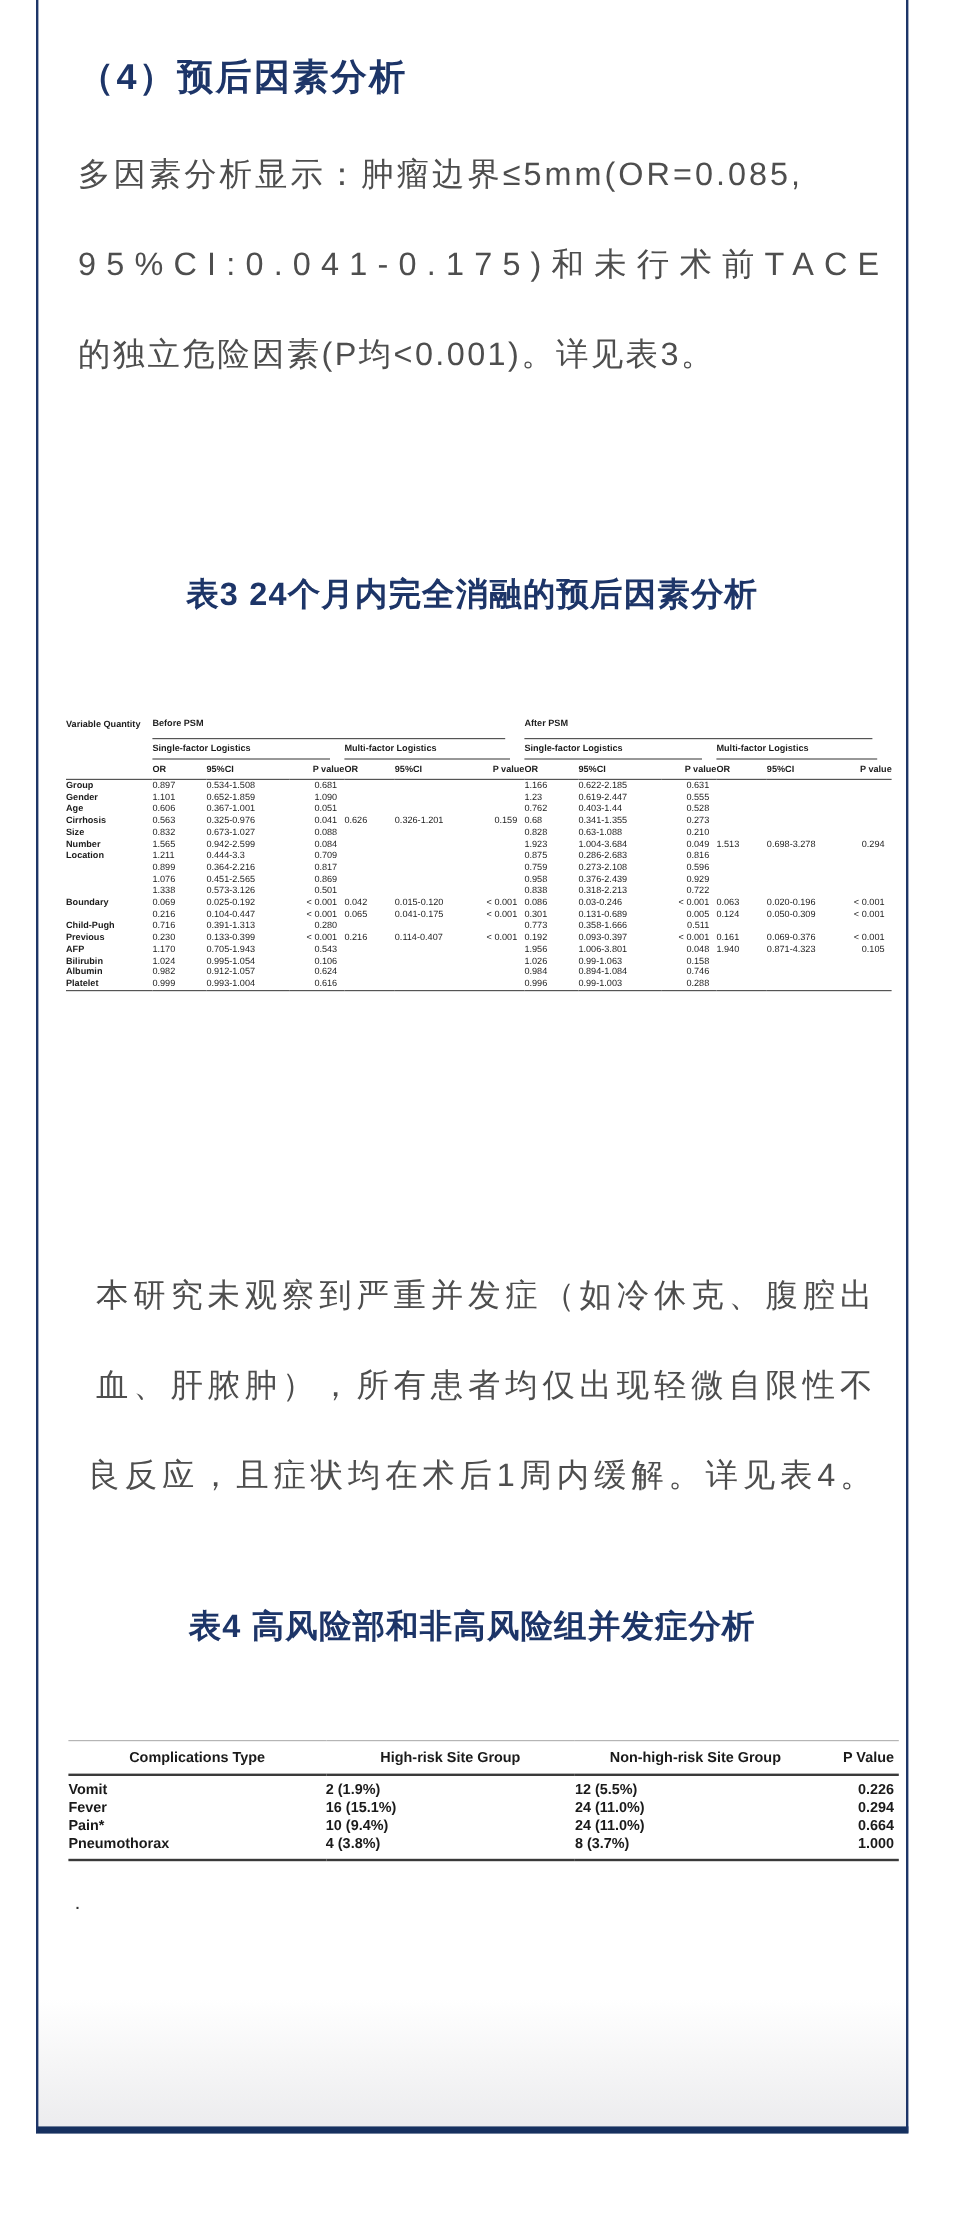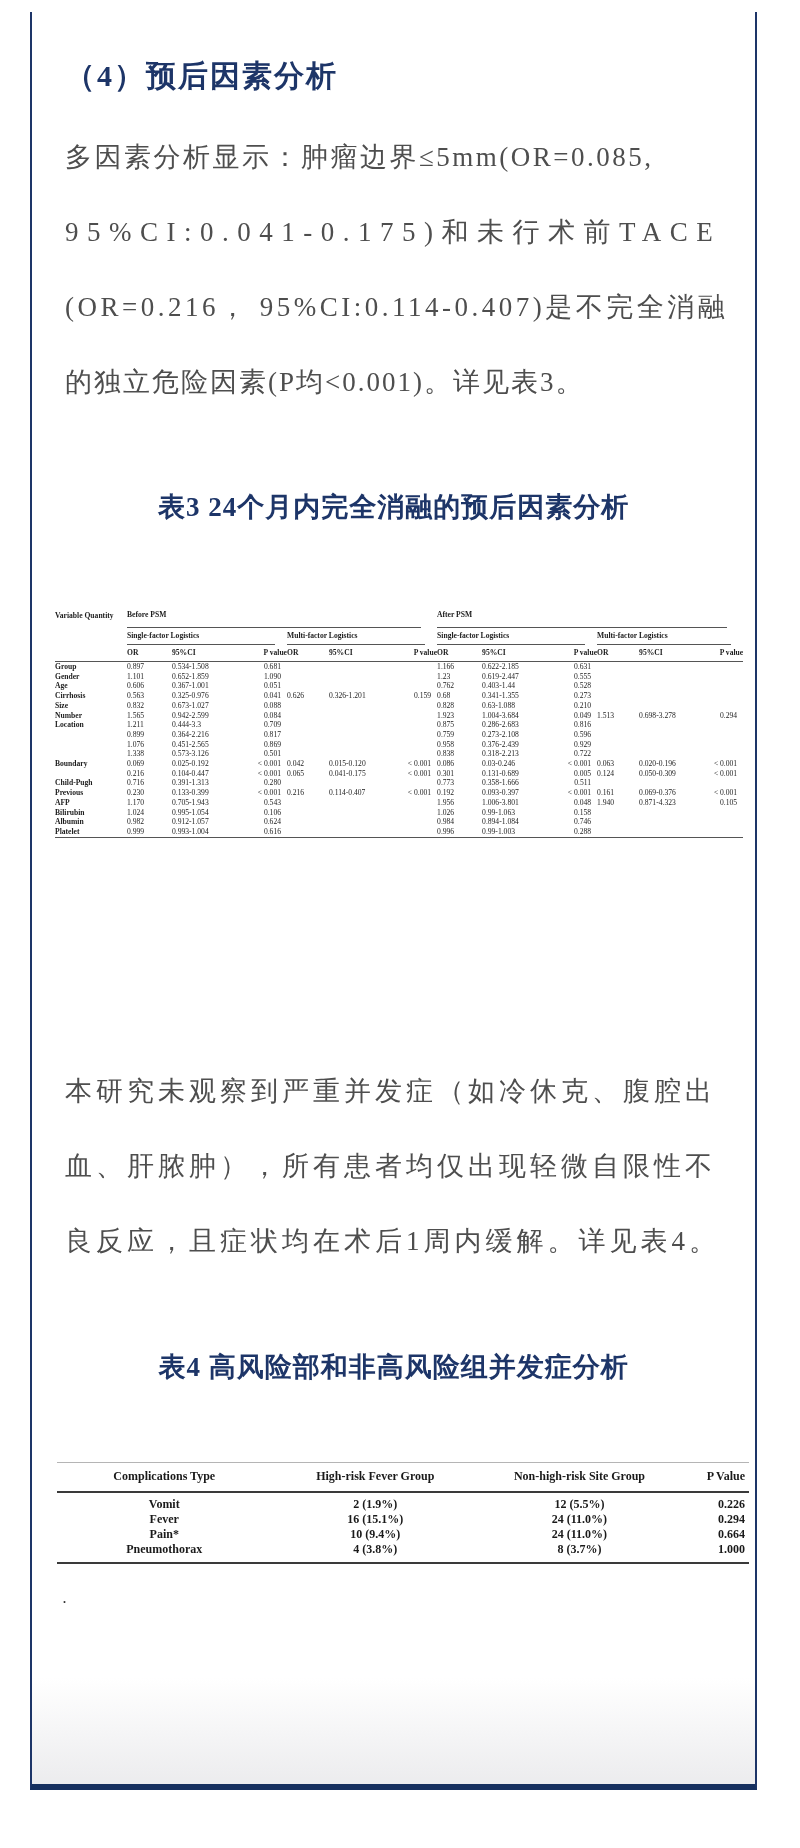--- a/index.html
+++ b/index.html
@@ -1,30 +1,30 @@
 <!DOCTYPE html>
 <html><head>
 <meta charset="utf-8">
 <style>
   html,body{margin:0;padding:0;background:#ffffff;}
   .page{position:relative;width:800px;height:1848px;background:#ffffff;overflow:hidden;
         font-family:"Liberation Sans","DejaVu Sans",sans-serif;}
-  .card{position:absolute;left:30px;top:12px;width:723px;height:1772px;
+  .card{position:absolute;left:30px;top:0;width:723px;height:1772px;
         border-left:2px solid #1d3568;border-right:2px solid #1d3568;border-bottom:6px solid #16305f;
-        background:linear-gradient(180deg,#ffffff 0%,#ffffff 94%,#ececee 100%);font-family:Liberation Serif, serif;}
+        background:linear-gradient(180deg,#ffffff 0%,#ffffff 94%,#ececee 100%);}
   .h-section{position:absolute;left:33px;color:#1d3568;font-size:30px;font-weight:bold;
              letter-spacing:2px;white-space:nowrap;}
   #heading4{top:44px;}
   #heading5{top:972px;}
   .para{position:absolute;left:33px;width:666px;color:#4e4e4e;font-size:27px;}
   .para .pline{height:75px;line-height:75px;white-space:nowrap;}
   .ls-a{letter-spacing:2.5px;} .ls-b{letter-spacing:8.5px;} .ls-c{letter-spacing:3.5px;}
   .ls-d{letter-spacing:2px;}  .ls-e{letter-spacing:4px;}
   #para4{top:108px;}
-  #para5{top:1042px;}
+  #para5{top:1042px;text-align:right;}
   .tbl-title{position:absolute;left:0;width:100%;text-align:center;color:#1d3568;
              font-size:27px;font-weight:bold;letter-spacing:1px;}
   #t3title{top:477px;}
   #t4title{top:1337px;}
 
   
   #table3{position:absolute;left:23px;top:598px;width:688px;}
   #table3 table{border-collapse:collapse;width:100%;table-layout:fixed;
                 font-size:7.6px;color:#1c1c1c;}
   #table3 th{font-weight:bold;text-align:left;padding:0;vertical-align:top;}
@@ -36,38 +36,37 @@
   #table3 .varcell{font-weight:bold;}
   #table3 .pcol{text-align:right;padding-right:6px;}
   #table3 tbody tr:last-child td{border-bottom:1px solid #555;}
 
   
   #table4{position:absolute;left:25px;top:1450px;width:692px;}
   #table4 table{border-collapse:collapse;width:100%;table-layout:fixed;
                 font-size:12px;color:#1a1a1a;}
   #table4 th{font-weight:bold;text-align:center;border-top:1px solid #b5b5b5;
              border-bottom:2px solid #3a3a3a;padding:6px 0 7px;white-space:nowrap;}
-  #table4 td{font-weight:bold;height:15px;line-height:15px;white-space:nowrap;padding:0;text-align:center;}
+  #table4 td{font-weight:bold;height:15px;line-height:15px;white-space:nowrap;padding:0;}
   #table4 tbody tr:first-child td{padding-top:4px;}
   #table4 tbody tr:last-child td{border-bottom:2px solid #3a3a3a;padding-bottom:5px;}
   #table4 .num-right{text-align:right;padding-right:4px;}
   #t4foot{position:absolute;left:31px;top:1580px;font-size:12px;font-weight:bold;color:#333;}
 </style>
 </head>
 <body>
 
 <div class="page">
   <div class="card">
 
     <div id="heading4" class="h-section">（4）预后因素分析</div>
 
     <div id="para4" class="para">
       <div class="pline ls-a">多因素分析显示：肿瘤边界≤5mm(OR=0.085,</div>
       <div class="pline ls-b">95%CI:0.041-0.175)和未行术前TACE</div>
-      <div class="pline ls-c">(OR=0.216， 95%CI:0.114-0.407)是不完全消融</div>
       <div class="pline ls-d">的独立危险因素(P均&lt;0.001)。详见表3。</div>
     </div>
 
     <div id="t3title" class="tbl-title">表3  24个月内完全消融的预后因素分析</div>
 
     <div id="table3">
       <table>
         <colgroup>
           <col style="width:72px">
           <col style="width:45px">
@@ -410,21 +409,21 @@
       <table>
         <colgroup>
           <col style="width:31%">
             <col style="width:30%">
             <col style="width:29%">
             <col style="width:10%">
         </colgroup>
         <thead>
           <tr>
               <th>Complications Type</th>
-              <th>High-risk Fever Group</th>
+              <th>High-risk Site Group</th>
               <th>Non-high-risk Site Group</th>
               <th class="num-right">P Value</th>
             </tr>
         </thead>
         <tbody>
             <tr>
               <td>Vomit</td>
               <td>2 (1.9%)</td>
               <td>12 (5.5%)</td>
               <td class="num-right">0.226</td>

